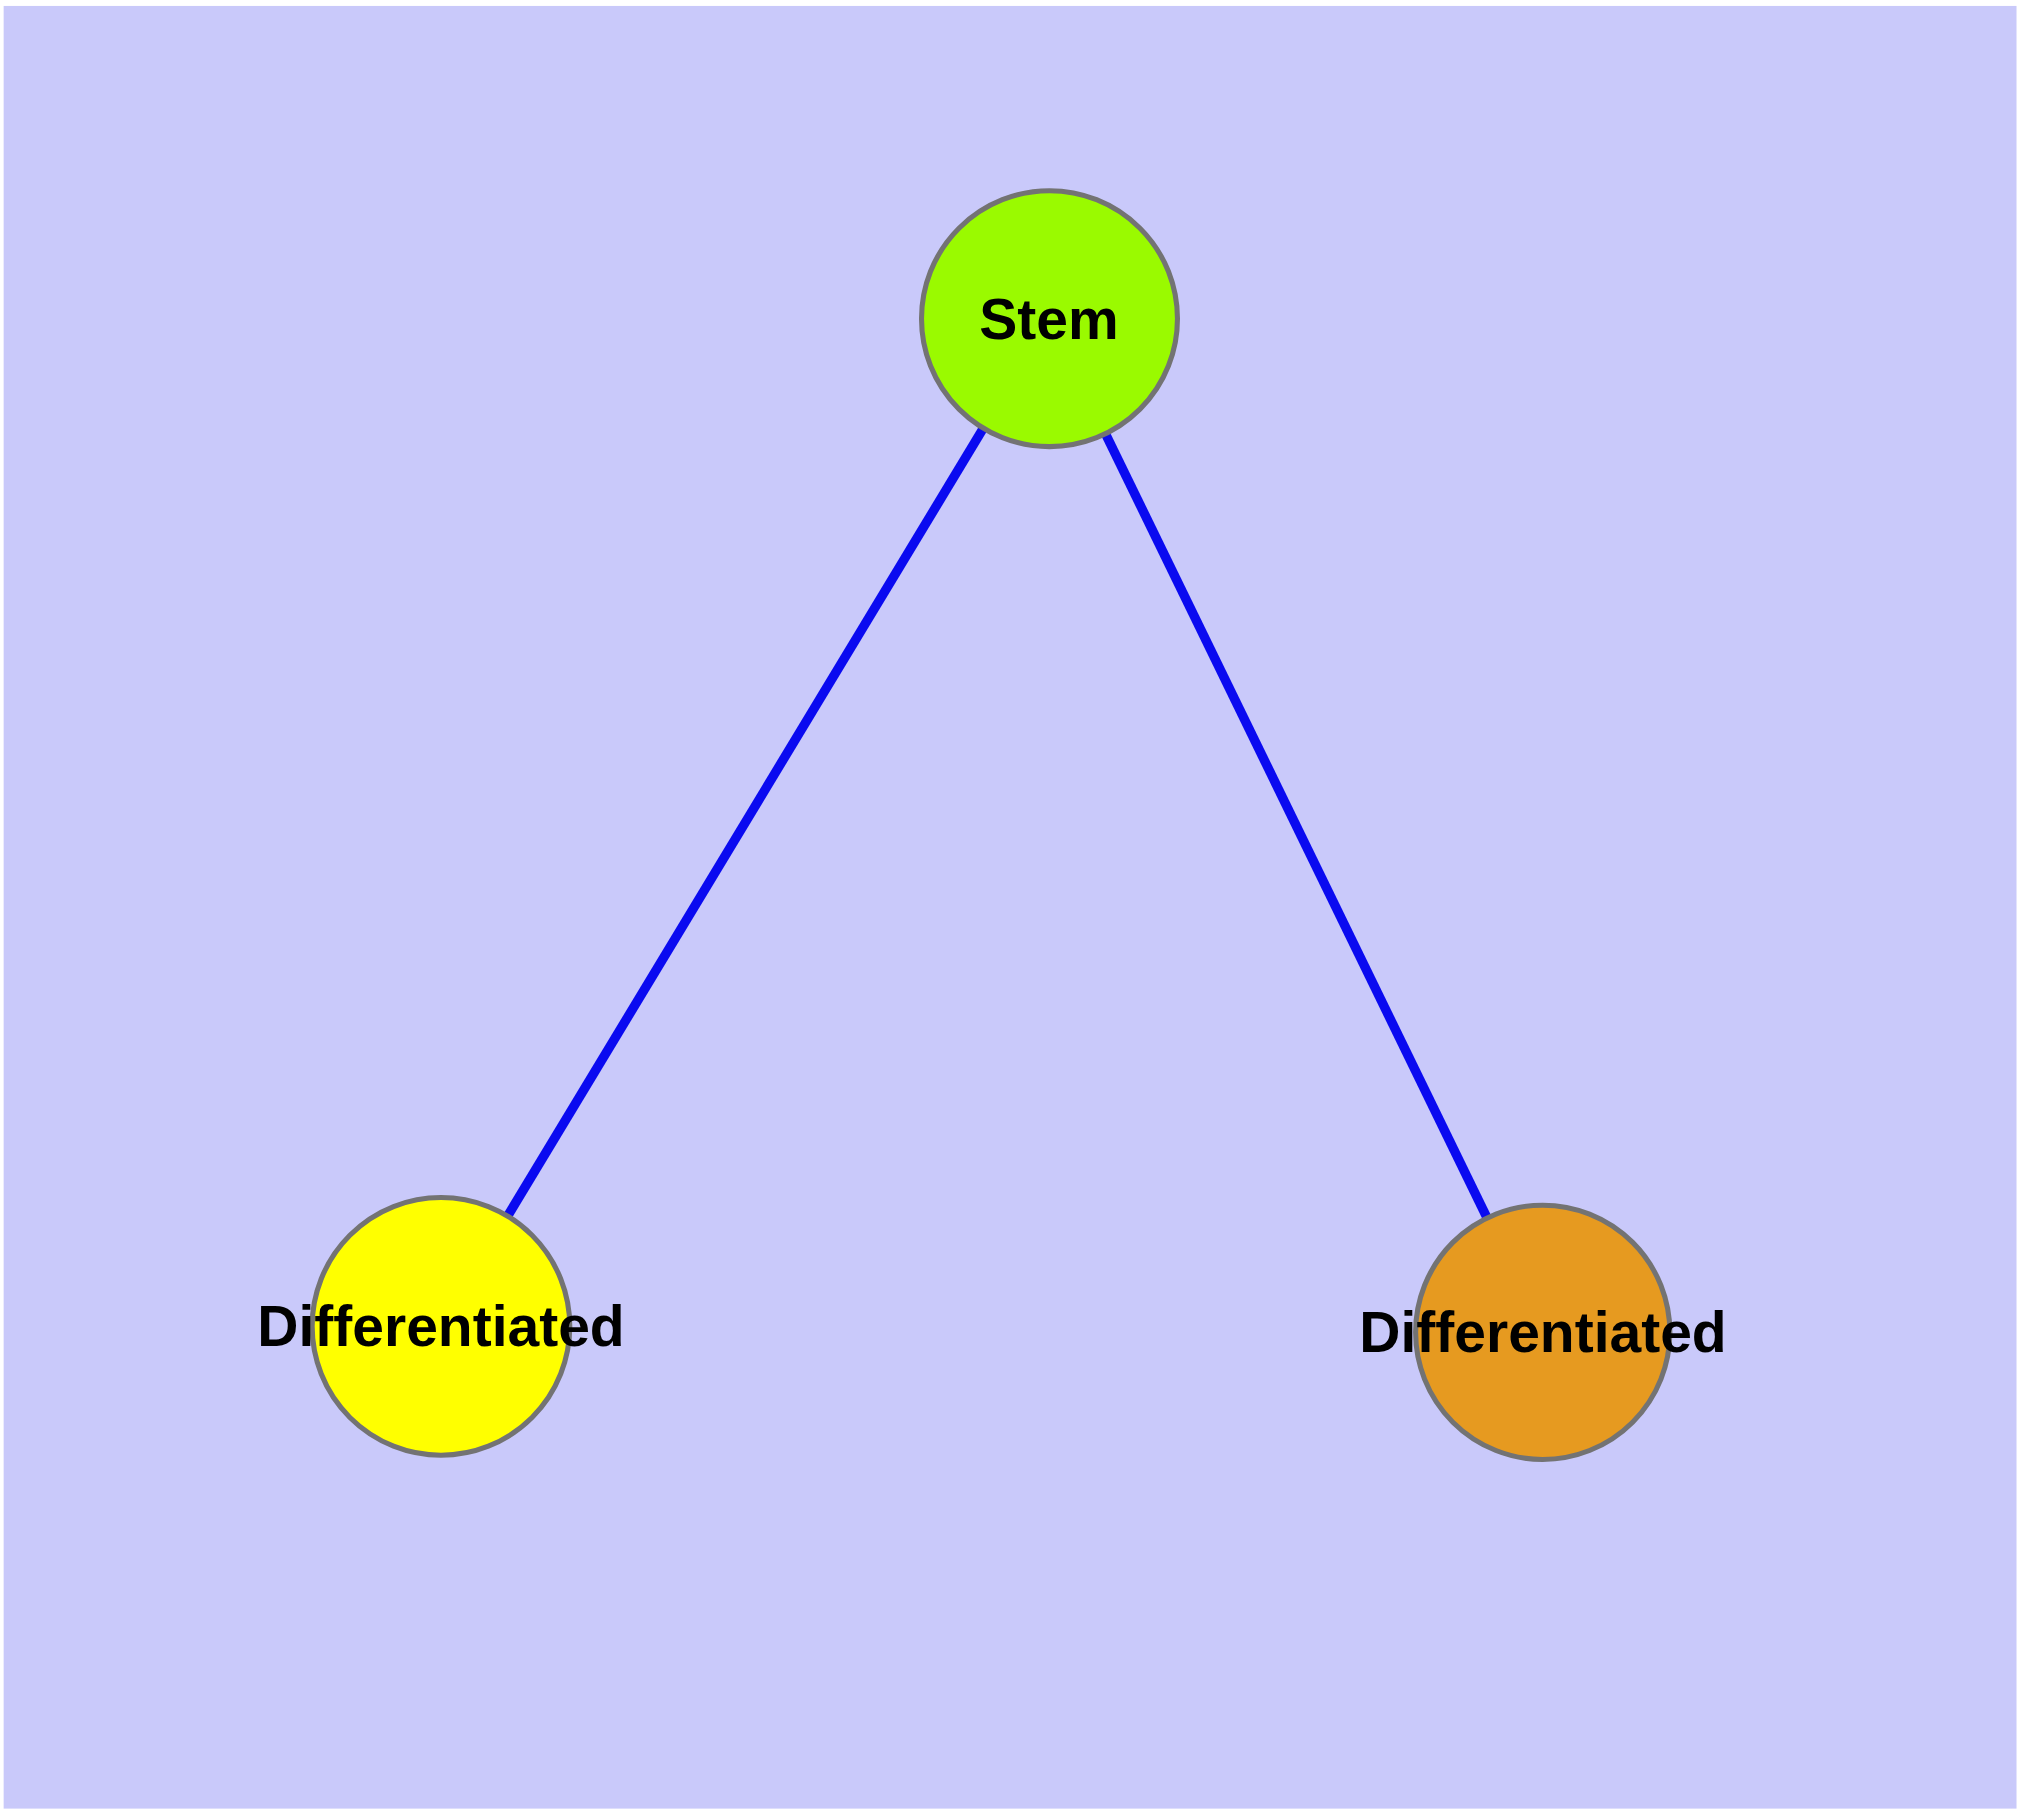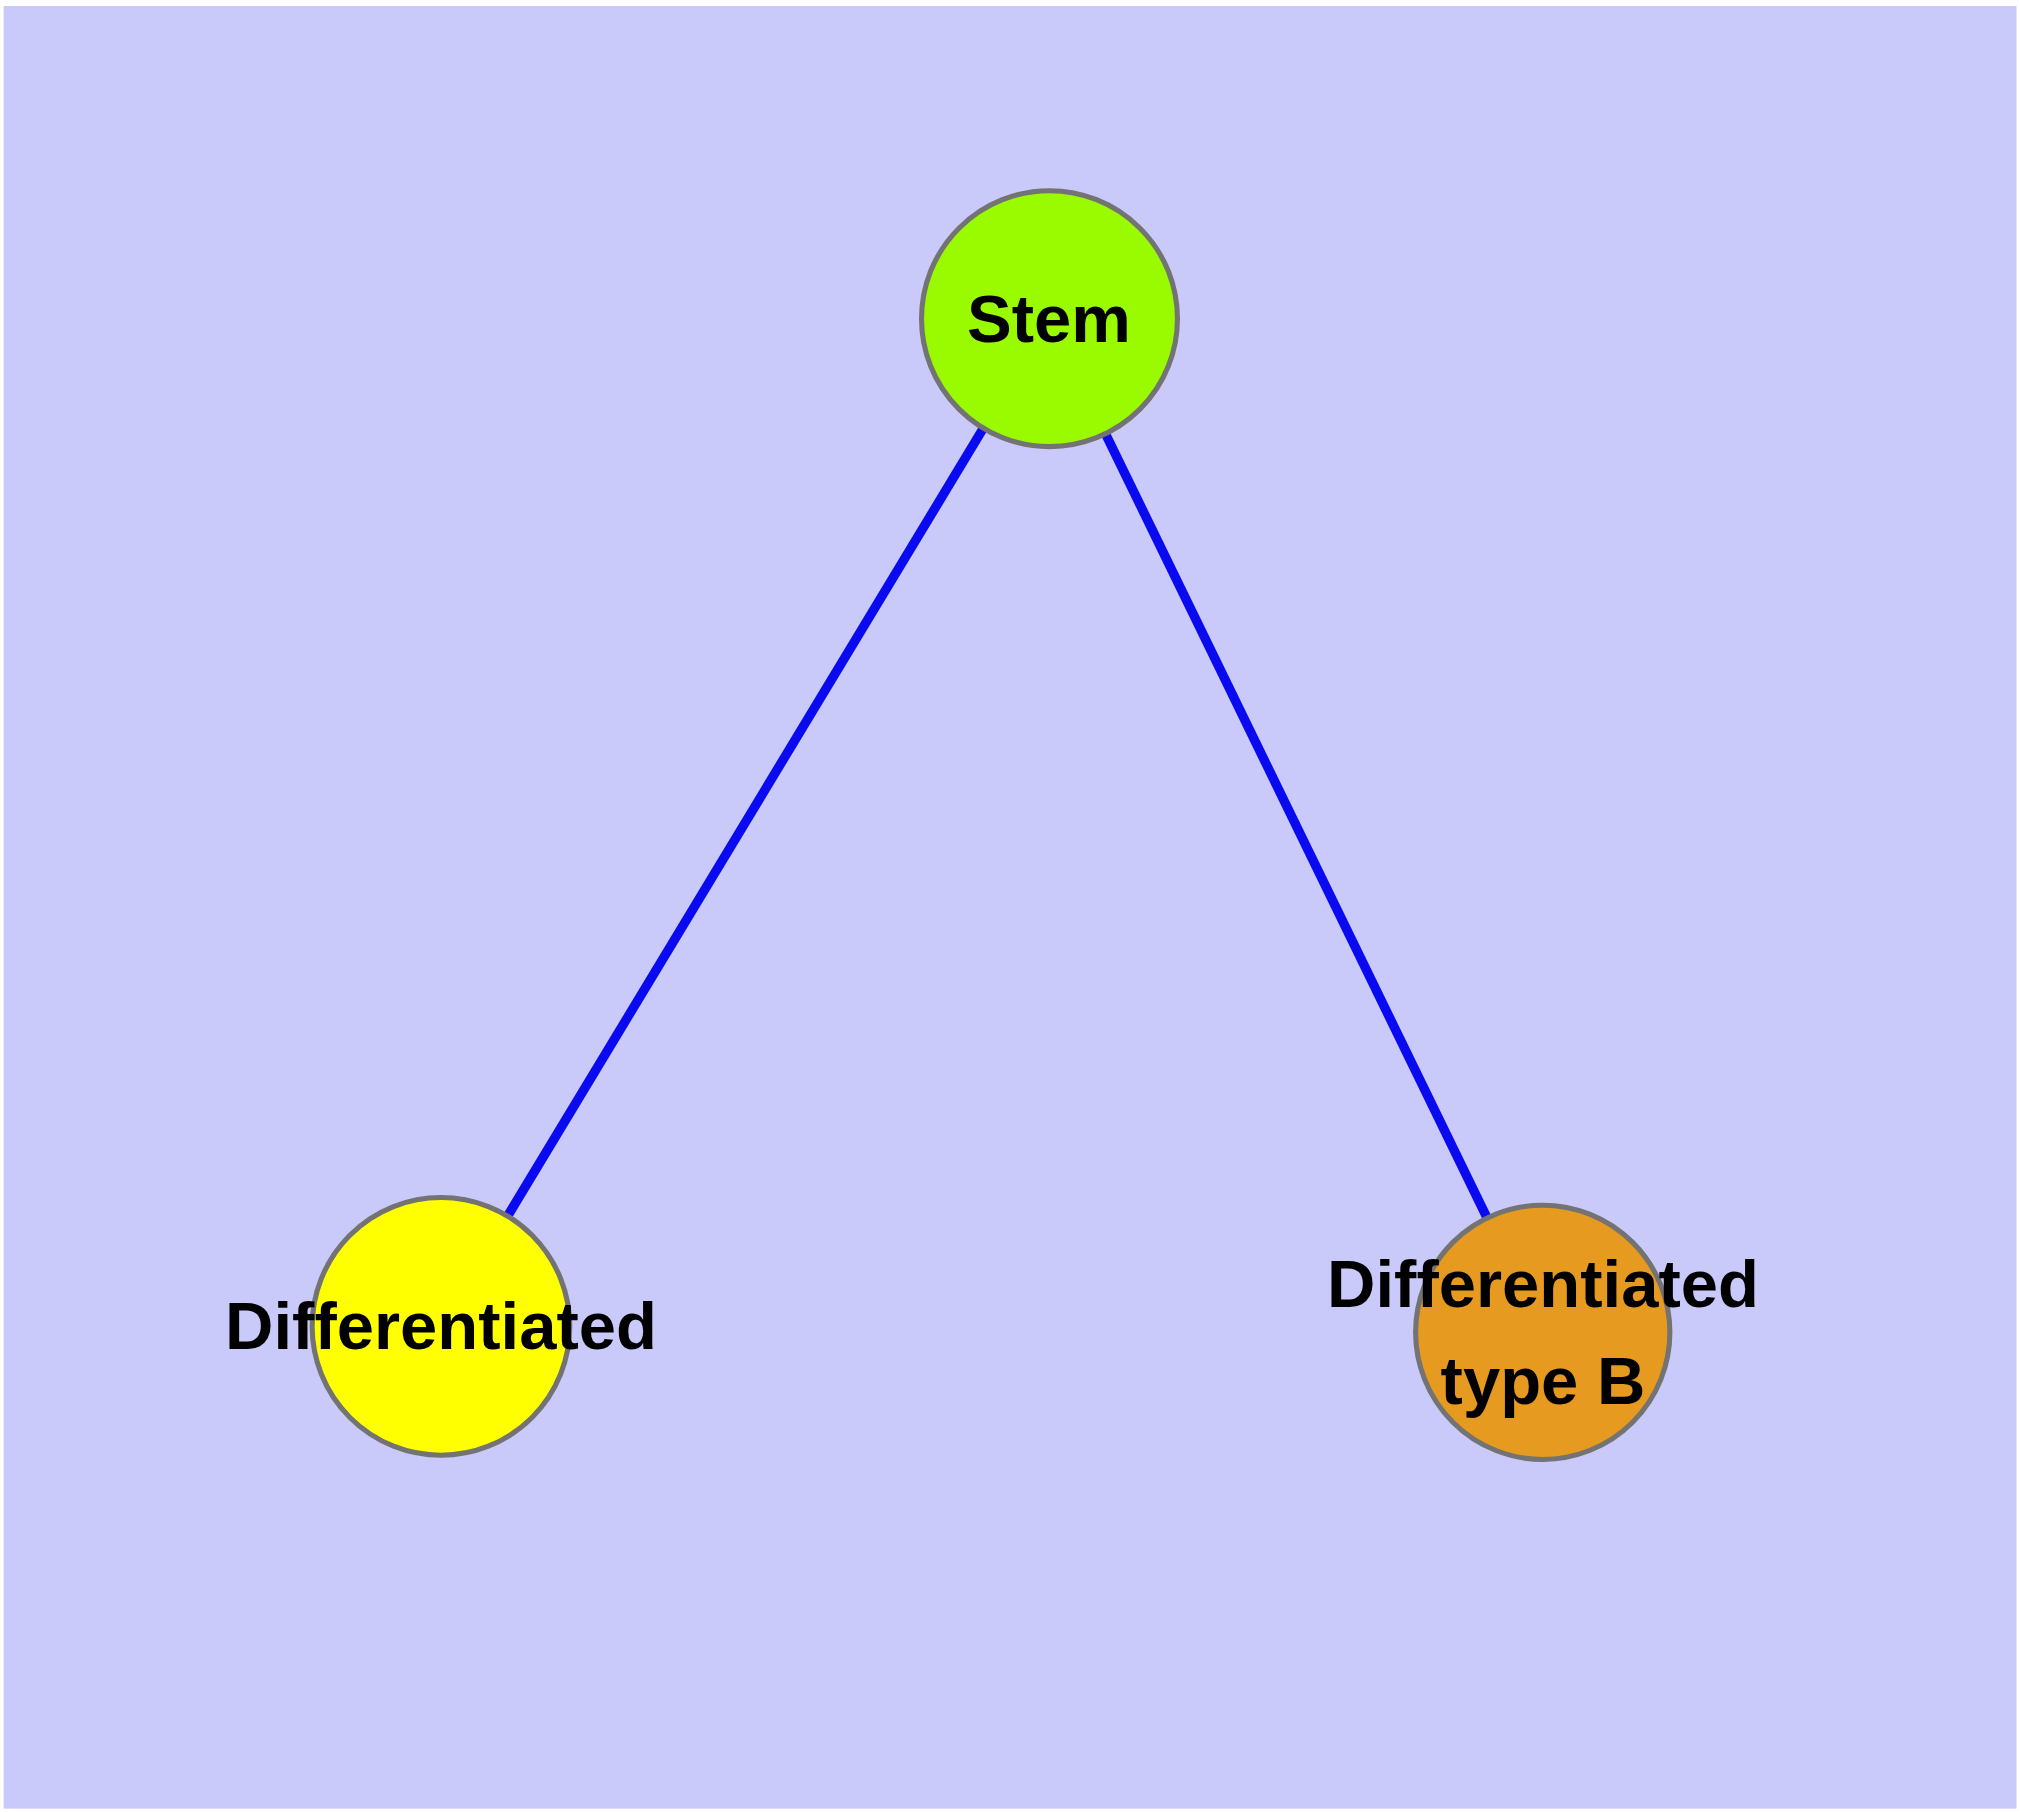--- a/index.html
+++ b/index.html
@@ -29,21 +29,21 @@
     top: 0;
     width: 2021px;
     height: 1812px;
     pointer-events: none;
   }
   .node-label {
     position: absolute;
     transform: translate(-50%, -50%);
     text-align: center;
     font-weight: bold;
-    font-size: 67px;
+    font-size: 57px;
     line-height: 1.45;
     color: #000000;
     white-space: nowrap;
   }
 </style>
 </head>
 <body>
 
 <div class="page">
   <svg id="graph-svg" viewBox="0 0 2384 2138" xmlns="http://www.w3.org/2000/svg">
@@ -56,17 +56,16 @@
     </svg>
   <div id="labels">
       <div class="node-label" style="left: 1049px; top: 319px; color: rgb(0, 0, 0);">
         <div>Stem</div>
       </div>
       <div class="node-label" style="left: 441px; top: 1326px; color: rgb(0, 0, 0);">
         <div>Differentiated</div>
       </div>
       <div class="node-label" style="left: 1543px; top: 1332px; color: rgb(0, 0, 0);">
         <div>Differentiated</div>
-        <div>type B</div>
       </div>
     </div>
 </div>
 
 
 </body></html>

